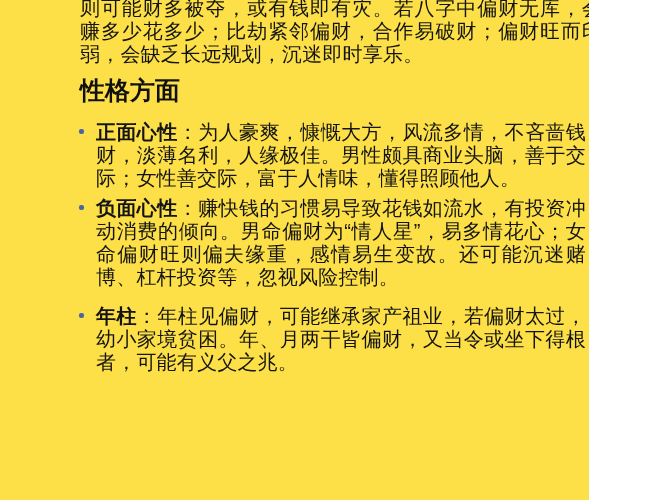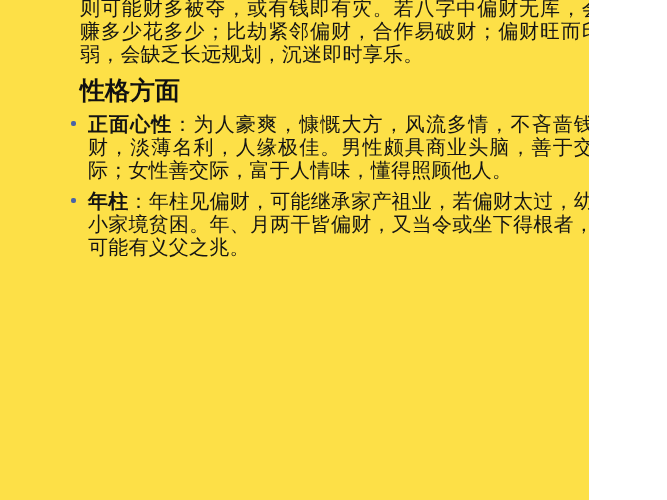--- a/index.html
+++ b/index.html
@@ -30,21 +30,21 @@
   }
   p.intro { margin-top: -3px; }
   h2.heading {
     font-size: 25px;
     line-height: 29px;
     font-weight: 700;
     color: #111111;
     margin: 10px 0 7px 0;
     text-align: left;
   }
-  .list { margin: 8px; padding: 0; }
+  .list { margin: 16px; padding: 0; }
   .li {
     position: relative;
     margin-top: 6px;
   }
   .li + .li { margin-top: 7px; }
   .li .dot {
     position: absolute;
     left: -17px;
     top: 8px;
     width: 5px;
@@ -62,20 +62,23 @@
   <div class="content">
 
     <p class="body-text intro">则可能财多被夺，或有钱即有灾。若八字中偏财无库，会赚多少花多少；比劫紧邻偏财，合作易破财；偏财旺而印弱，会缺乏长远规划，沉迷即时享乐。</p>
 
     <h2 class="heading">性格方面</h2>
 
     <div class="list">
       <div class="li body-text">
         <span class="dot"></span><span class="label">正面心性</span><span class="litext">：为人豪爽，慷慨大方，风流多情，不吝啬钱财，淡薄名利，人缘极佳。男性颇具商业头脑，善于交际；女性善交际，富于人情味，懂得照顾他人。</span>
       </div>
+      <div class="li body-text">
+        <span class="dot"></span><span class="label">负面心性</span><span class="litext">：赚快钱的习惯易导致花钱如流水，有投资冲动消费的倾向。男命偏财为“情人星”，易多情花心；女命偏财旺则偏夫缘重，感情易生变故。还可能沉迷赌博、杠杆投资等，忽视风险控制。</span>
+      </div>
     </div>
 
 
 
 
     <div class="list">
       <div class="li body-text">
         <span class="dot"></span><span class="label">年柱</span><span class="litext">：年柱见偏财，可能继承家产祖业，若偏财太过，幼小家境贫困。年、月两干皆偏财，又当令或坐下得根者，可能有义父之兆。</span>
       </div>
     </div>

